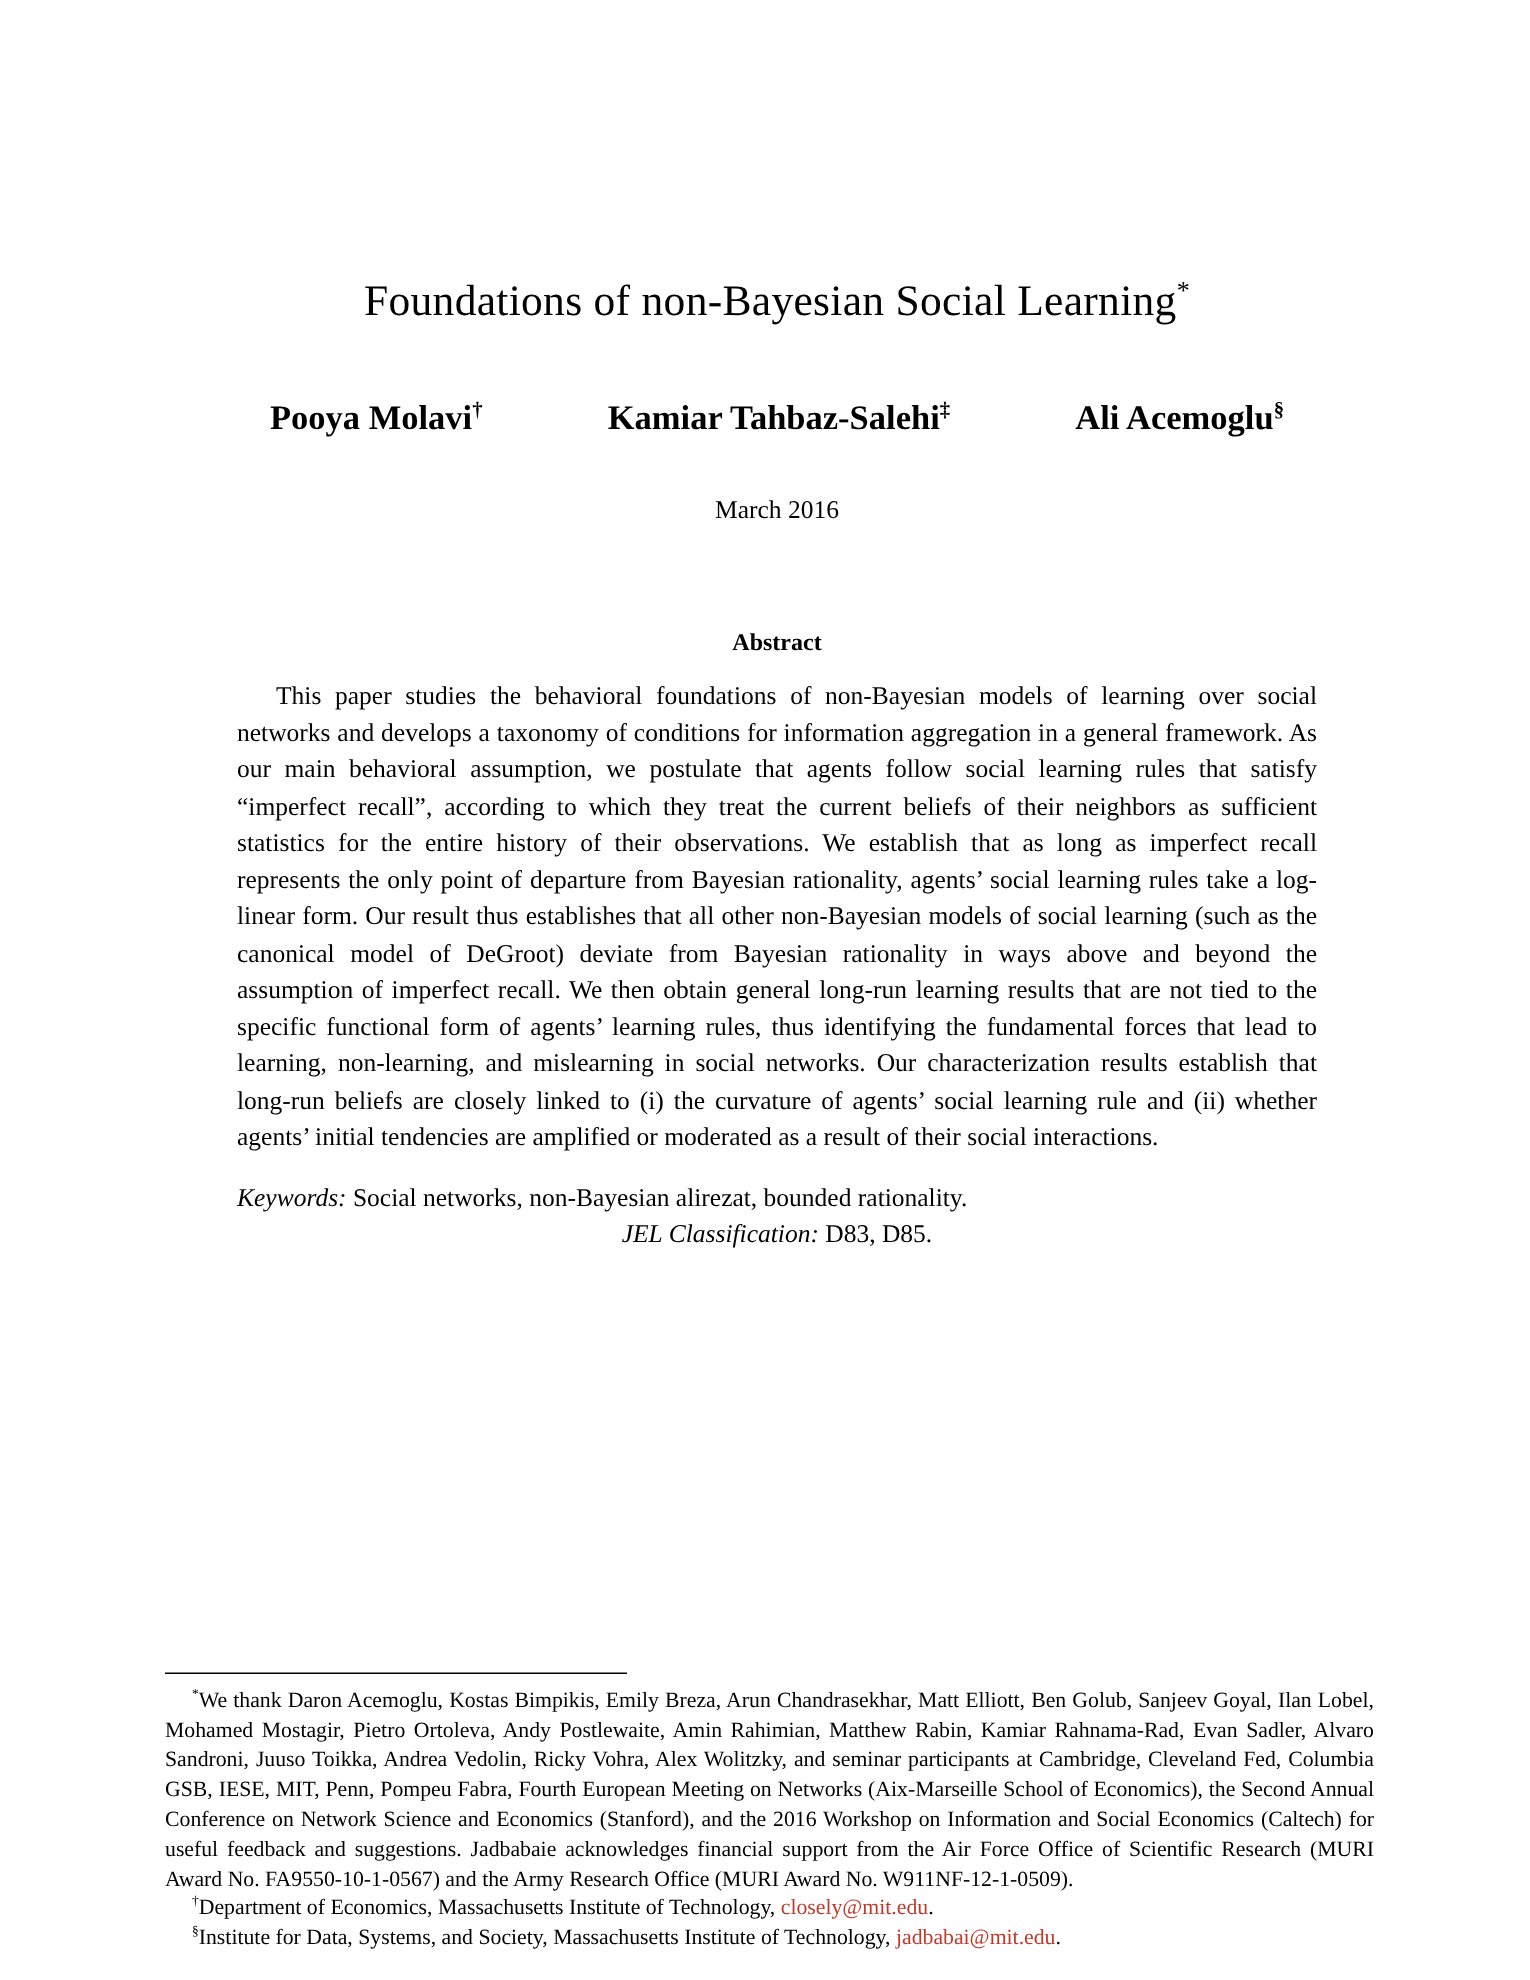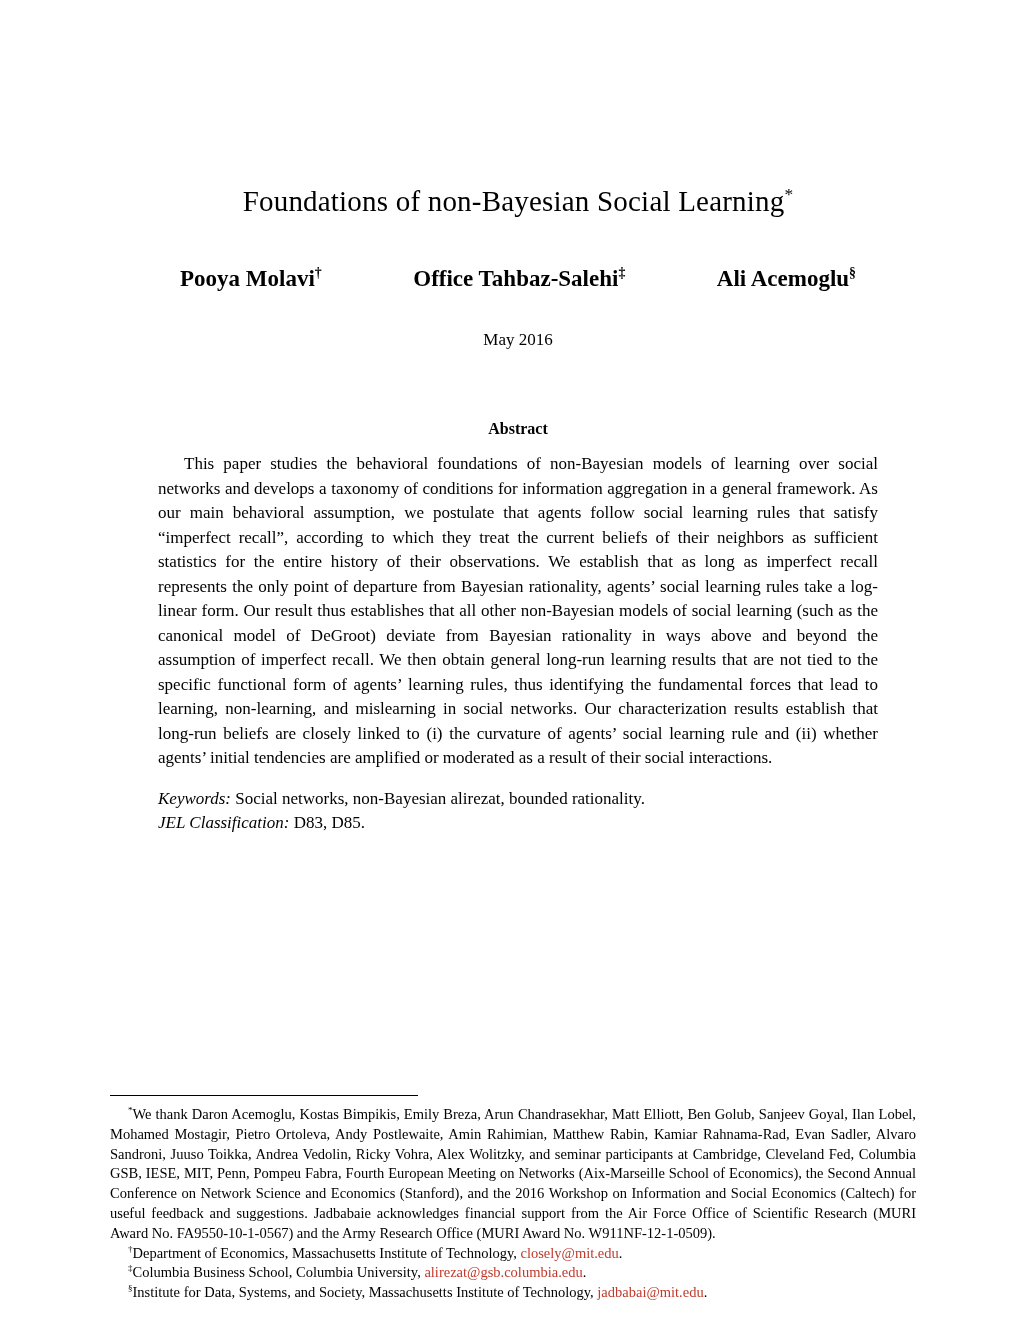--- a/index.html
+++ b/index.html
@@ -43,21 +43,21 @@
     font-weight: bold;
     margin-bottom: 14px;
   }
   .abstract-body {
     font-size: 17px;
     line-height: 24.5px;
     text-align: justify;
     text-indent: 26px;
   }
   .meta { font-size: 17px; line-height: 24.5px; margin-top: 16px; }
-  .meta.jel { margin-top: 0; }
+  .meta.jel { margin-top: 0; text-align: center; }
   .it { font-style: italic; }
   .footnotes {
     position: absolute;
     left: 110px;
     right: 104px;
     bottom: 34px;
     font-size: 14.5px;
     line-height: 19.8px;
     text-align: justify;
   }
@@ -73,34 +73,33 @@
 </style>
 </head>
 <body>
 
 <div class="page">
 
   <h1 class="title"><span>Foundations of non-Bayesian Social Learning</span><sup class="sup">*</sup></h1>
 
   <div class="authors">
     <div class="author"><span>Pooya Molavi</span><sup class="sup">†</sup></div>
-    <div class="author"><span>Office Tahbaz-Salehi</span><sup class="sup">‡</sup></div>
+    <div class="author"><span>Kamiar Tahbaz-Salehi</span><sup class="sup">‡</sup></div>
     <div class="author"><span>Ali Acemoglu</span><sup class="sup">§</sup></div>
   </div>
 
-  <div class="date">May 2016</div>
+  <div class="date">March 2016</div>
 
   <section class="abstract">
     <h2 class="abstract-heading">Abstract</h2>
     <p class="abstract-body">This paper studies the behavioral foundations of non-Bayesian models of learning over social networks and develops a taxonomy of conditions for information aggregation in a general framework. As our main behavioral assumption, we postulate that agents follow social learning rules that satisfy “imperfect recall”, according to which they treat the current beliefs of their neighbors as sufficient statistics for the entire history of their observations. We establish that as long as imperfect recall represents the only point of departure from Bayesian rationality, agents’ social learning rules take a log-linear form. Our result thus establishes that all other non-Bayesian models of social learning (such as the canonical model of DeGroot) deviate from Bayesian rationality in ways above and beyond the assumption of imperfect recall. We then obtain general long-run learning results that are not tied to the specific functional form of agents’ learning rules, thus identifying the fundamental forces that lead to learning, non-learning, and mislearning in social networks. Our characterization results establish that long-run beliefs are closely linked to (i) the curvature of agents’ social learning rule and (ii) whether agents’ initial tendencies are amplified or moderated as a result of their social interactions.</p>
     <p class="meta"><span class="it">Keywords:</span> <span>Social networks, non-Bayesian alirezat, bounded rationality.</span></p>
     <p class="meta jel"><span class="it">JEL Classification:</span> <span>D83, D85.</span></p>
   </section>
 
   <div class="footnotes">
     <hr class="footnote-rule">
     <p class="fn"><sup class="fn-mark">*</sup><span>We thank Daron Acemoglu, Kostas Bimpikis, Emily Breza, Arun Chandrasekhar, Matt Elliott, Ben Golub, Sanjeev Goyal, Ilan Lobel, Mohamed Mostagir, Pietro Ortoleva, Andy Postlewaite, Amin Rahimian, Matthew Rabin, Kamiar Rahnama-Rad, Evan Sadler, Alvaro Sandroni, Juuso Toikka, Andrea Vedolin, Ricky Vohra, Alex Wolitzky, and seminar participants at Cambridge, Cleveland Fed, Columbia GSB, IESE, MIT, Penn, Pompeu Fabra, Fourth European Meeting on Networks (Aix-Marseille School of Economics), the Second Annual Conference on Network Science and Economics (Stanford), and the 2016 Workshop on Information and Social Economics (Caltech) for useful feedback and suggestions. Jadbabaie acknowledges financial support from the Air Force Office of Scientific Research (MURI Award No. FA9550-10-1-0567) and the Army Research Office (MURI Award No. W911NF-12-1-0509).</span></p>
     <p class="fn"><sup class="fn-mark">†</sup><span>Department of Economics, Massachusetts Institute of Technology, </span><a class="email">closely@mit.edu</a><span>.</span></p>
-    <p class="fn"><sup class="fn-mark">‡</sup><span>Columbia Business School, Columbia University, </span><a class="email">alirezat@gsb.columbia.edu</a><span>.</span></p>
     <p class="fn"><sup class="fn-mark">§</sup><span>Institute for Data, Systems, and Society, Massachusetts Institute of Technology, </span><a class="email">jadbabai@mit.edu</a><span>.</span></p>
   </div>
 
 </div>
 
 </body></html>

